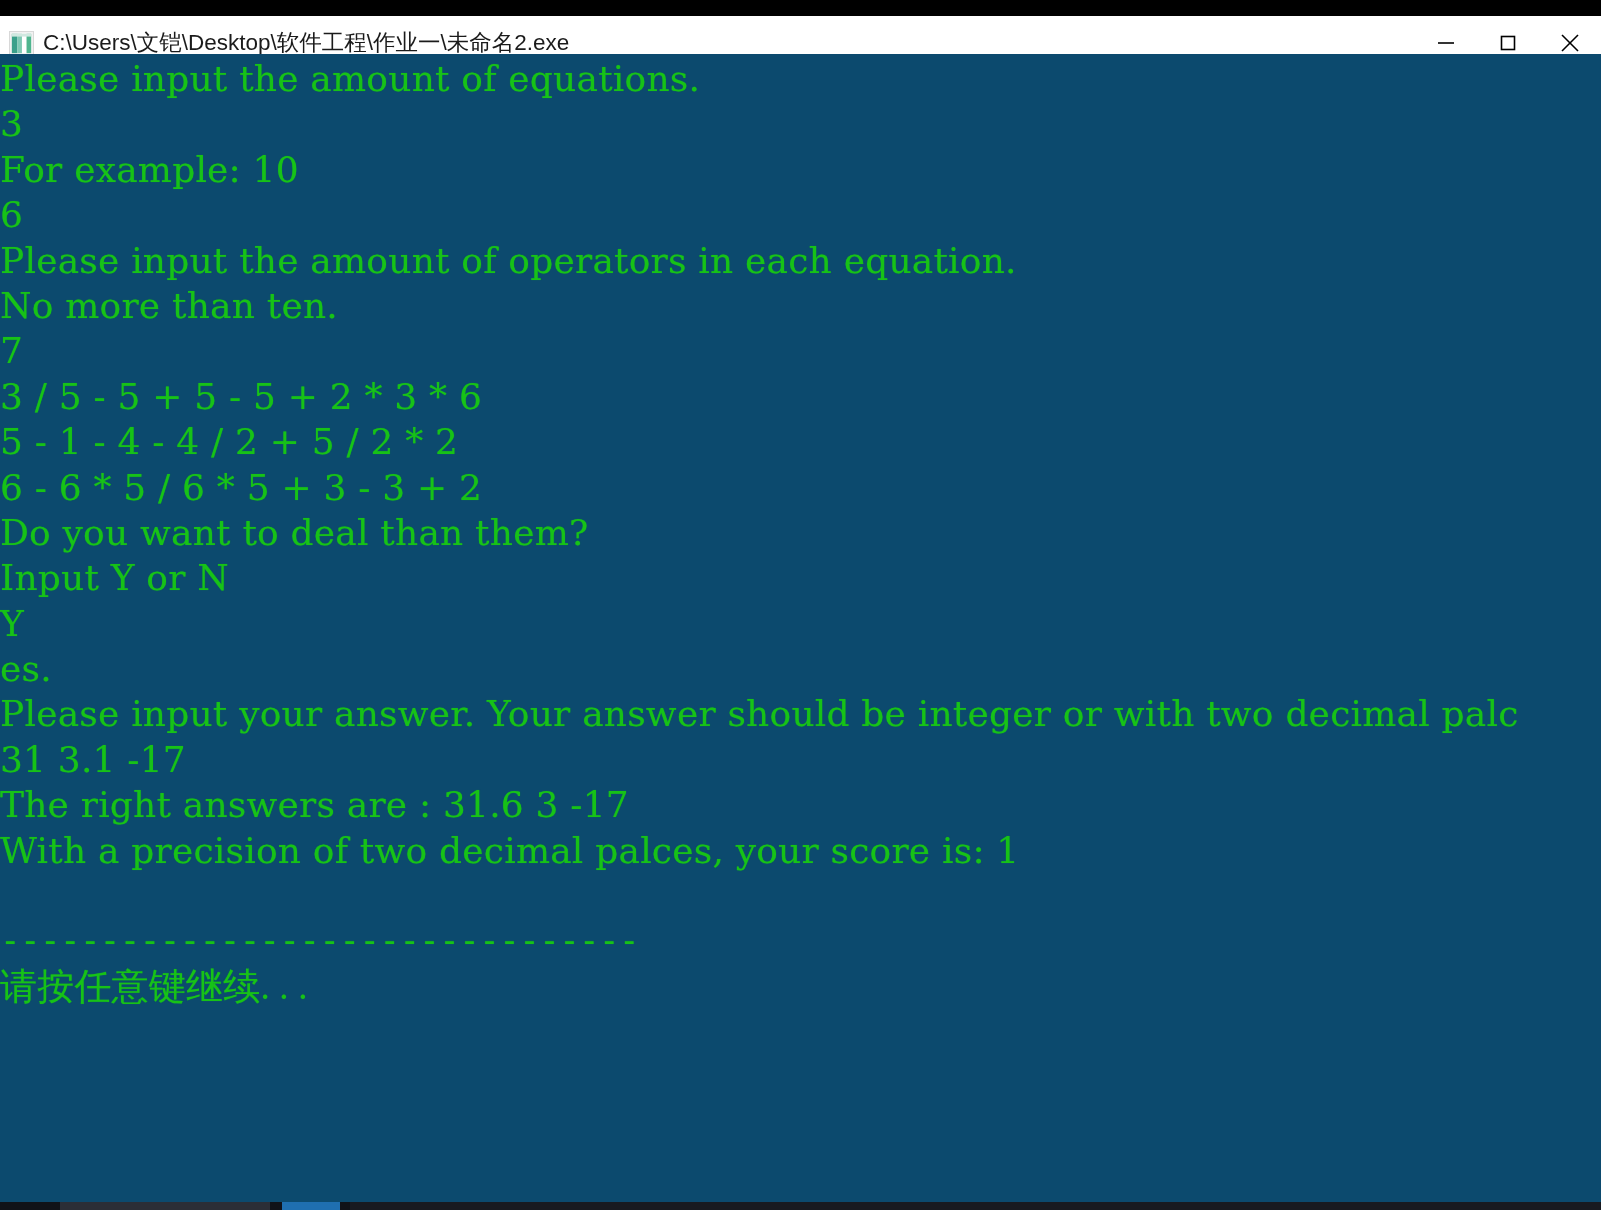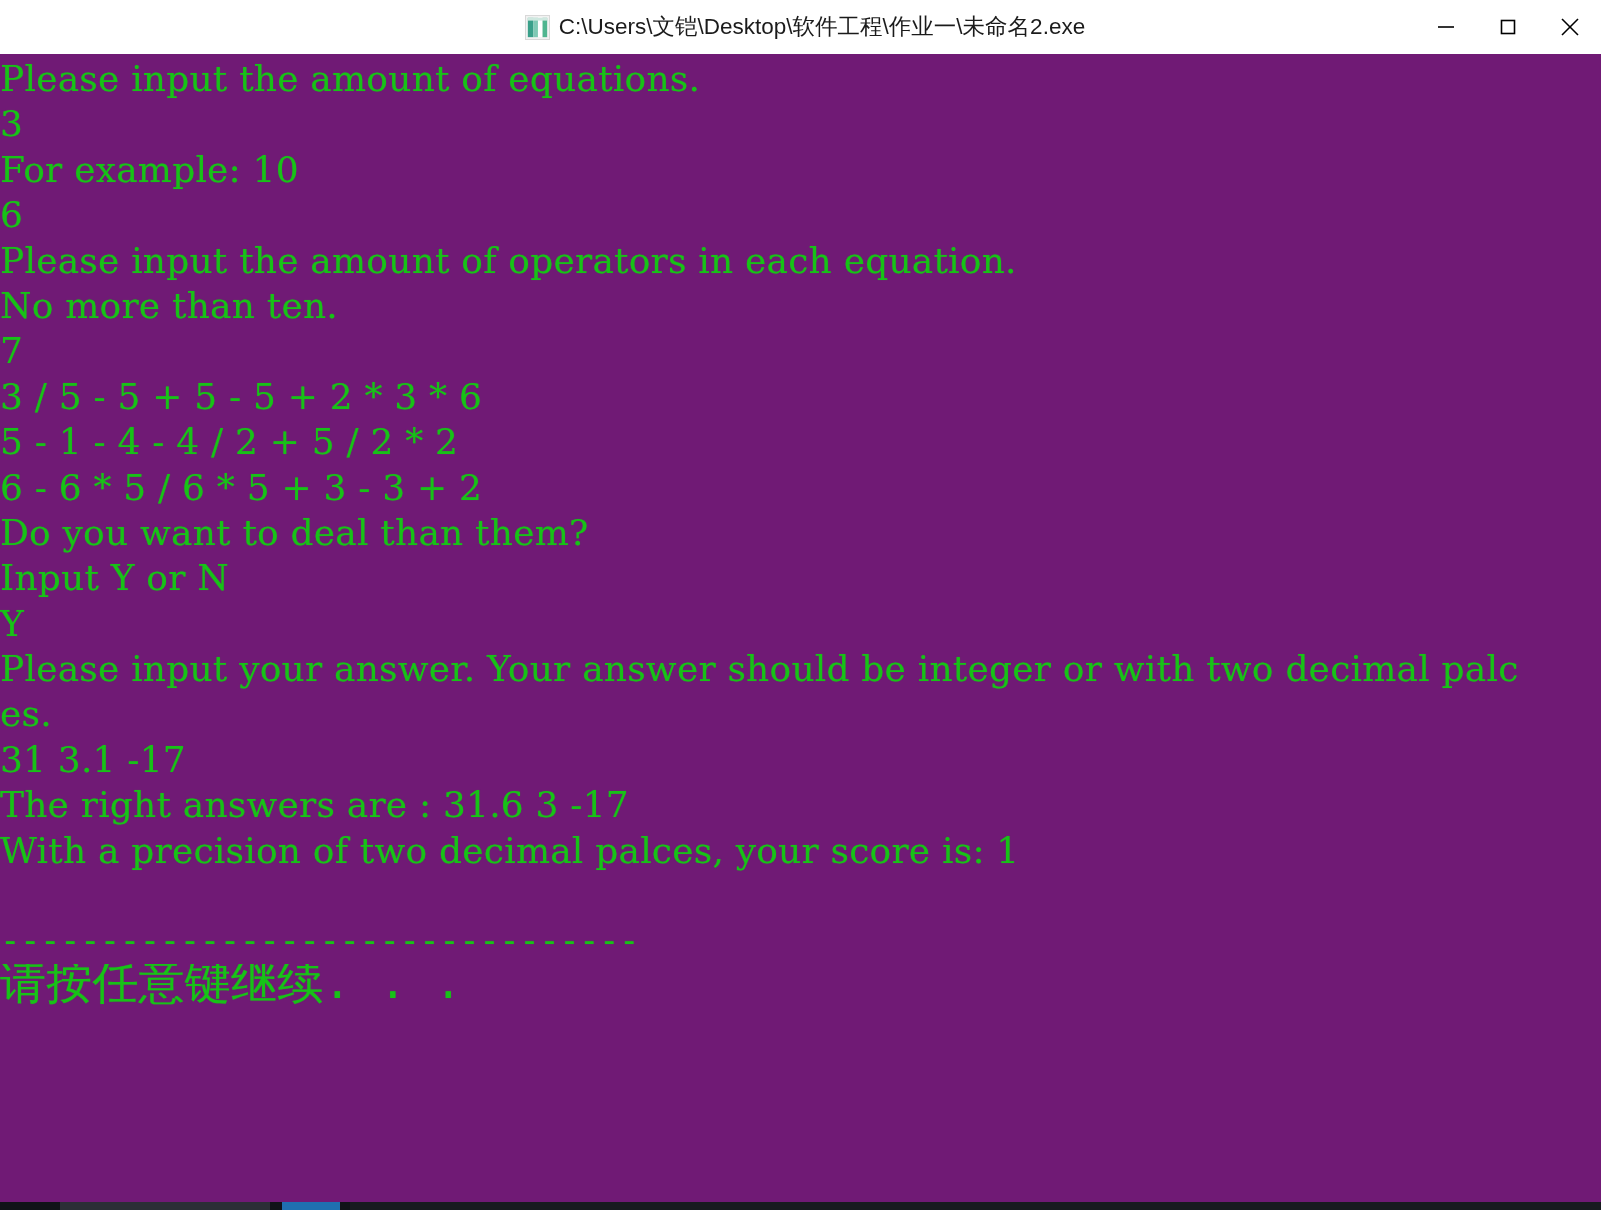--- a/index.html
+++ b/index.html
@@ -18,28 +18,27 @@
     position: relative;
     width: 1601px;
     height: 1210px;
     background: #000000;
     overflow: hidden;
   }
 
   
   #titlebar {
     position: absolute;
-    left: 0; top: 0;
+    left: 0; top: 16px;
     width: 1601px;
     height: 54px;
     background: #ffffff;
     display: flex;
     align-items: center;
     box-sizing: border-box;
-    justify-content: center;
   }
 
   #app-icon {
     width: 25px;
     height: 25px;
     margin-left: 9px;
     margin-right: 9px;
     flex: 0 0 auto;
     display: block;
     border: 1px solid #d8d8d8;
@@ -73,21 +72,21 @@
   }
   .winbtn svg { display: block; }
 
   
   #console {
     position: absolute;
     left: 0;
     top: 54px;
     width: 1601px;
     height: 1148px;
-    background: #701a75;
+    background: #0c4a6e;
     overflow: hidden;
   }
 
   #console-lines {
     position: absolute;
     left: 0;
     top: 0;
     width: 1601px;
     padding-top: 2px;
     box-sizing: border-box;
@@ -101,22 +100,22 @@
     font-size: 36px;
     color: #17c217;
     white-space: pre;
     letter-spacing: 0.2px;
     text-shadow: 0 0 1px rgba(20,200,20,0.55);
     padding-left: 0px;
     overflow: hidden;
   }
 
   .cline.cjk {
-    font-family: Liberation Mono, monospace;
-    font-size: 46px;
+    font-family: Liberation Serif, serif;
+    font-size: 37px;
   }
 
   .cline.blank { color: transparent; }
 
   .cline.divider {
     font-family: "DejaVu Sans Mono", "Liberation Mono", monospace;
     font-size: 34px;
     letter-spacing: -0.5px;
   }
 
@@ -184,22 +183,22 @@
         <div class="cline">6</div>
         <div class="cline">Please input the amount of operators in each equation.</div>
         <div class="cline">No more than ten.</div>
         <div class="cline">7</div>
         <div class="cline">3 / 5 - 5 + 5 - 5 + 2 * 3 * 6</div>
         <div class="cline">5 - 1 - 4 - 4 / 2 + 5 / 2 * 2</div>
         <div class="cline">6 - 6 * 5 / 6 * 5 + 3 - 3 + 2</div>
         <div class="cline">Do you want to deal than them?</div>
         <div class="cline">Input Y or N</div>
         <div class="cline">Y</div>
+        <div class="cline">es.</div>
         <div class="cline">Please input your answer. Your answer should be integer or with two decimal palc</div>
-        <div class="cline">es.</div>
         <div class="cline">31 3.1 -17</div>
         <div class="cline">The right answers are : 31.6 3 -17</div>
         <div class="cline">With a precision of two decimal palces, your score is: 1</div>
         <div class="cline blank">&nbsp;</div>
         <div class="cline divider">--------------------------------</div>
         <div class="cline cjk">请按任意键继续. . .</div>
       </div>
   </div>
 
   <div id="taskbar-sliver">

